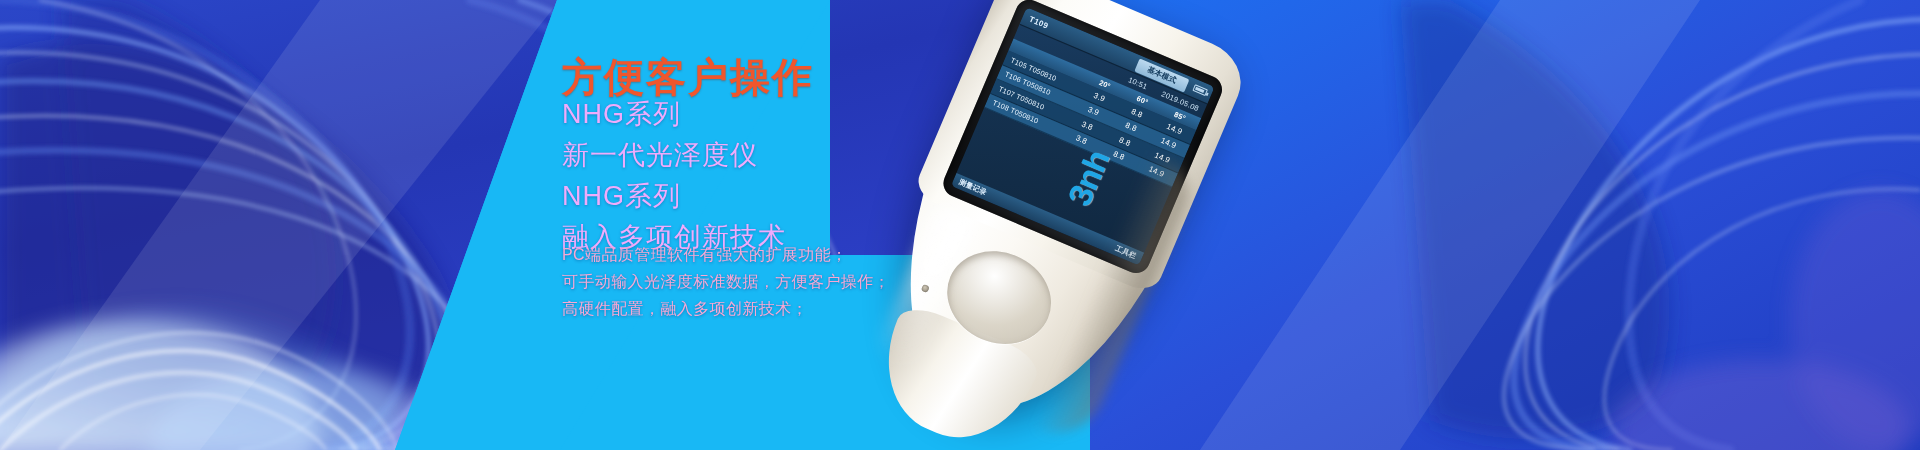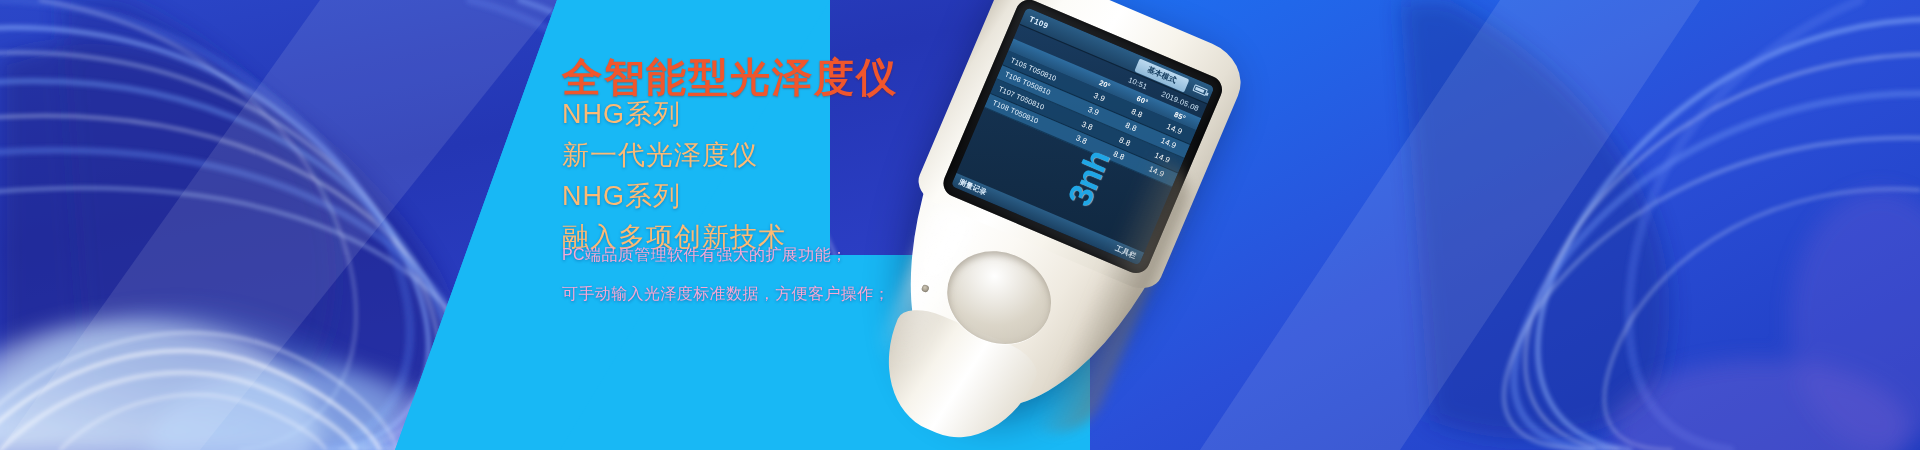--- a/index.html
+++ b/index.html
@@ -53,21 +53,21 @@
     font-size:40px;
     font-weight:700;
     letter-spacing:2px;
     color:#f0562c;
     text-shadow:0 1px 2px rgba(120,20,0,.35);
     white-space:nowrap;
   }
   .subline{
     position:absolute;
     left:2px;
-    color:#fdba74;
+    color:#f0abfc;
     font-size:27px;
     font-weight:400;
     letter-spacing:1px;
     white-space:nowrap;
     text-shadow:0 1px 3px rgba(0,40,110,.35);
   }
   .s1{ top:96px; }
   .s2{ top:137px; }
   .s3{ top:178px; }
   .s4{ top:219px; }
@@ -75,21 +75,21 @@
   .descline{
     position:absolute;
     left:2px;
     color:#f9a8d4;
     font-size:16px;
     letter-spacing:.4px;
     white-space:nowrap;
     text-shadow:0 1px 3px rgba(0,40,110,.45);
   }
   .d1{ top:245px; }
-  .d2{ top:284px;text-align:right; }
+  .d2{ top:272px;text-align:right; }
   .d3{ top:299px; }
 
   
   .device-wrap{
     position:absolute;
     left:820px; top:-10px;
     width:700px; height:470px;
     z-index:6;
   }
   .device{
@@ -377,34 +377,35 @@
         <polygon points="1500,0 1700,0 1400,450 1200,450" fill="#ffffff"></polygon>
       </g>
     </svg>
   </div>
 
   <div class="cyan-panel"></div>
   <div class="cyan-panel-2"></div>
 
   <div class="copy">
 
-    <div class="headline">全智能型光泽度仪</div>
+    <div class="headline">方便客户操作</div>
 
     <div class="subline s1">NHG系列</div>
 
     <div class="subline s2">新一代光泽度仪</div>
 
     <div class="subline s3">NHG系列</div>
 
     <div class="subline s4">融入多项创新技术</div>
 
     <div class="descline d1">PC端品质管理软件有强大的扩展功能；</div>
 
     <div class="descline d2">可手动输入光泽度标准数据，方便客户操作；</div>
 
+    <div class="descline d3">高硬件配置，融入多项创新技术；</div>
   </div>
 
   <div class="device-wrap">
     <div class="device">
 
       <div class="body-shell"></div>
       <div class="nose"></div>
       <div class="head-block"></div>
 
       <div class="bezel">

